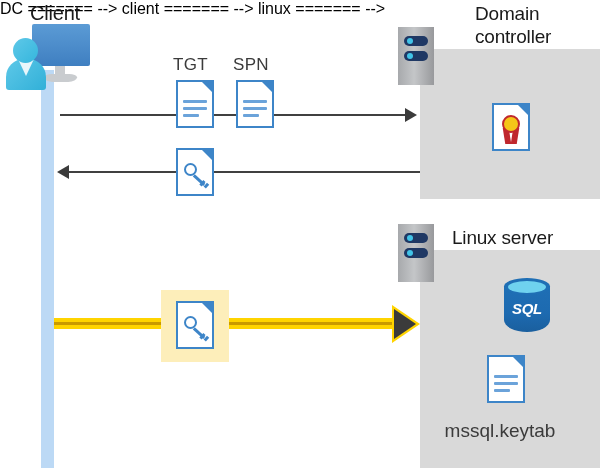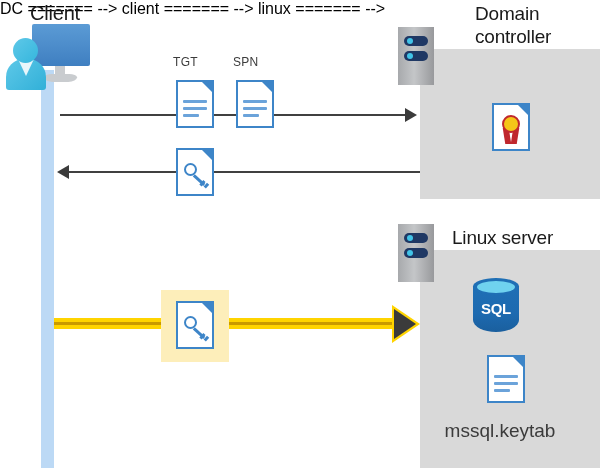--- a/index.html
+++ b/index.html
@@ -123,21 +123,21 @@
 
   
   #doc-tgt { left: 176px; top: 80px; }
   #doc-spn { left: 236px; top: 80px; }
   .lines-wrap { left: 7px; top: 20px; width: 24px; }
   .lines-wrap .doc-line { margin-bottom: 4px; }
   .lines-wrap .doc-line.short { width: 16px; }
   .lines-wrap .doc-line.full  { width: 24px; }
 
   .doc-label {
-    font-size: 12px;
+    font-size: 17px;
     color: #3b3b3b;
     letter-spacing: 0.3px;
   }
   #label-tgt { left: 173px; top: 55px; }
   #label-spn { left: 233px; top: 55px; }
 
   
   .key-glyph { left: 7px; top: 14px; width: 26px; height: 26px; }
   .key-ring {
     left: 1px; top: 1px; width: 13px; height: 13px;
@@ -184,21 +184,21 @@
   .cert-ribbon-r { left: 20px; transform: skewX(-9deg); }
   .cert-seal {
     left: 10px; top: 12px; width: 18px; height: 18px;
     border-radius: 50%;
     background: #f5c518;
     border: 2.5px solid #c0272d;
     box-sizing: border-box;
   }
 
   
-  #sql-icon { left: 468px; top: 278px; width: 56px; height: 62px; }
+  #sql-icon { left: 499px; top: 278px; width: 56px; height: 62px; font-style: italic; }
   .sql-body {
     left: 5px; top: 8px; width: 46px; height: 46px;
     background: linear-gradient(to bottom, #1f6fb5 0%, #1d6ab0 60%, #1a5f9e 100%);
     border-radius: 0 0 23px 23px / 0 0 12px 12px;
   }
   .sql-top {
     left: 5px; top: 0px; width: 46px; height: 17px;
     border-radius: 50%;
     background: #1f6fb5;
   }

